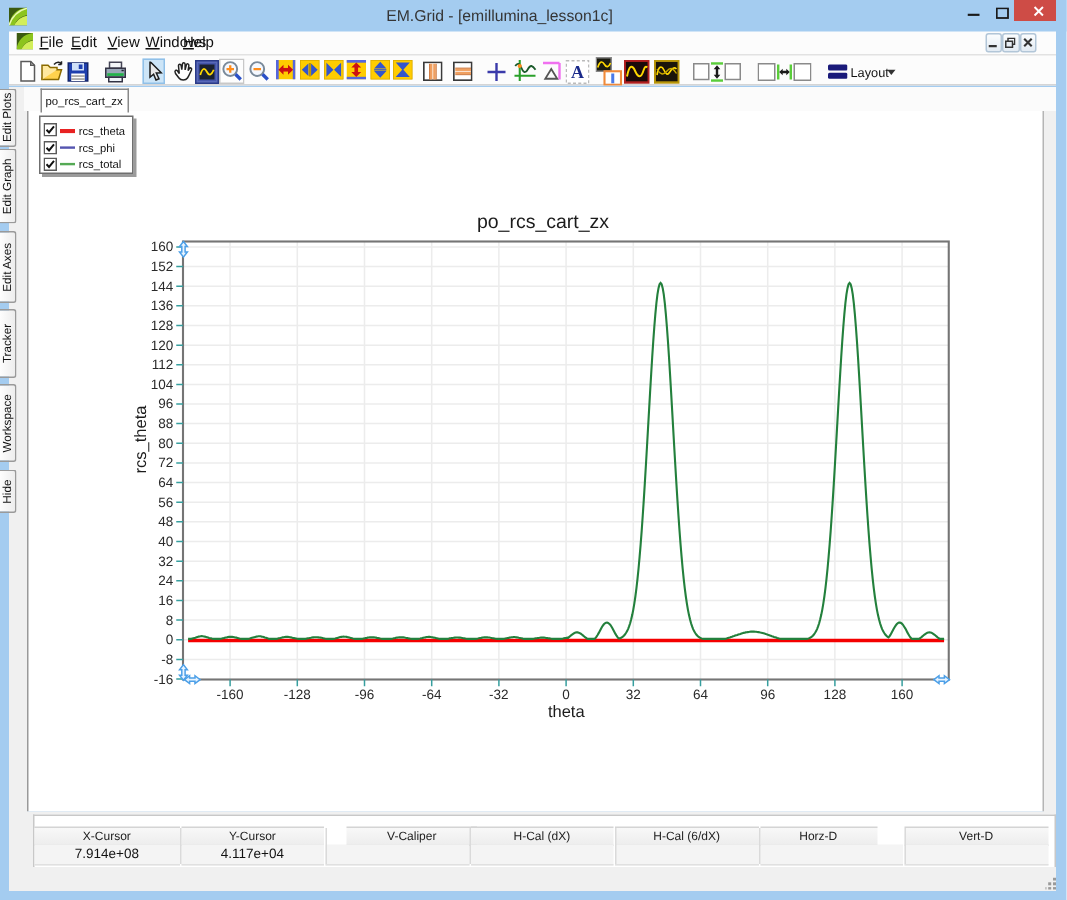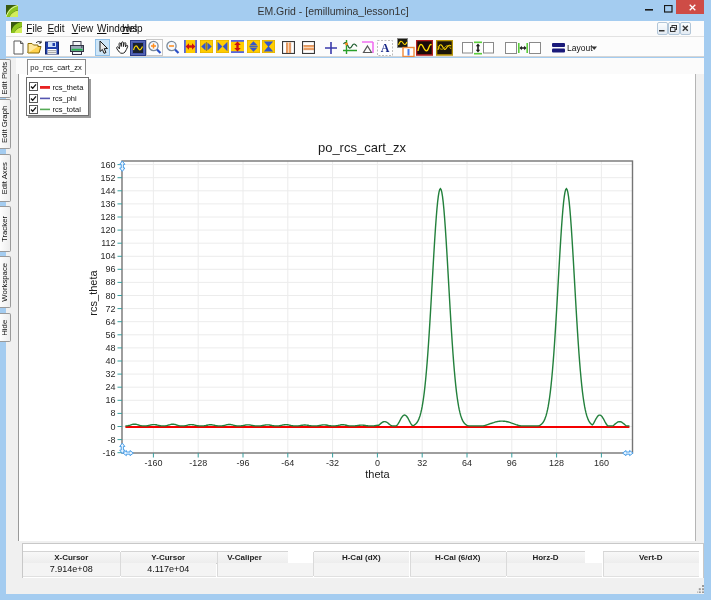--- a/index.html
+++ b/index.html
@@ -16,21 +16,21 @@
 #tab1{left:10.5px;top:1px;width:57px;height:15px;background:#fff;border:1px solid #898989;border-bottom:none;font-size:7.6px;color:#111;text-align:center;line-height:15px;}
 #client{left:17.5px;top:74px;width:678px;height:467px;background:#fff;border-left:1px solid #999;border-right:1px solid #b5b5b5;box-sizing:border-box;}
 #sidebar{left:6px;top:58px;width:11.5px;height:536px;background:#f0f0f0;}
 .vtab{position:absolute;left:0;width:10px;background:linear-gradient(to right,#fdfdfd,#ededed);border:1px solid #9a9a9a;border-left:none;border-radius:0 2px 2px 0;}
 #legend{left:26px;top:77px;width:61px;height:36.5px;background:#fff;border:1px solid #6f6f6f;box-shadow:2px 2px 0 #9b9b9b;}
 .lrow{position:absolute;left:0;width:100%;height:11px;}
 .lrow .cb{position:absolute;left:1.5px;top:1px;}
 .lrow .ln{position:absolute;left:13px;top:4.5px;width:10px;}
 .lrow .tx{position:absolute;left:25.5px;top:1.5px;font-size:7.5px;color:#111;}
 #btmtable{left:22px;top:543px;width:679.5px;height:33.5px;background:#fff;border:1px solid #c8c8c8;border-bottom:2px solid #a9a9a9;}
-.hdr{position:absolute;top:551px;height:11px;background:linear-gradient(#f8f8f8,#ededed);border-top:1px solid #d4d4d4;border-bottom:1px solid #cfcfcf;font-size:8px;font-weight:700;color:#222;text-align:center;line-height:11px;}
+.hdr{position:absolute;top:551px;height:11px;background:linear-gradient(#f8f8f8,#ededed);border-top:1px solid #d4d4d4;border-bottom:1px solid #cfcfcf;font-size:8px;font-weight:400;color:#222;text-align:center;line-height:11px;}
 .val{position:absolute;top:562.5px;height:13px;background:#f4f4f4;border-bottom:1px solid #e0e0e0;font-size:9px;color:#111;text-align:center;line-height:12px;}
 #statusarea{left:6px;top:578px;width:698px;height:16px;background:#f0f0f0;}
 #grip{right:5px;bottom:5px;}
 .mdibtn{position:absolute;top:22px;width:9.5px;height:11px;background:linear-gradient(#fbfdfe,#e3ebf3);border:1px solid #b2c6d8;border-radius:2px;}
 .mdibtn svg{position:absolute;left:1px;top:2px;}
 </style>
 </head>
 <body>
 <div id="titlebar" class="abs"></div>
 <svg class="abs" style="left:6px;top:5px" width="12" height="12" viewBox="0 0 12 12">
@@ -404,21 +404,21 @@
         <rect y="0.6" width="10" height="1.6" fill="#55aa55"></rect>
       </svg>
       <div class="tx">rcs_total</div>
     </div>
 </div>
 
 <div class="abs" style="left:6px;top:541px;width:698px;height:37px;background:#f0f0f0"></div>
 <div id="btmtable" class="abs"></div>
 <div class="hdr abs" style="left:23px;width:96.5px">X-Cursor</div>
 <div class="hdr abs" style="left:120.5px;width:95.5px">Y-Cursor</div>
-<div class="hdr abs" style="left:201px;width:87px">V-Caliper</div>
+<div class="hdr abs" style="left:231px;width:87px">V-Caliper</div>
 <div class="hdr abs" style="left:313.5px;width:95.5px">H-Cal (dX)</div>
 <div class="hdr abs" style="left:410px;width:95.5px">H-Cal (6/dX)</div>
 <div class="hdr abs" style="left:506.5px;width:78px">Horz-D</div>
 <div class="hdr abs" style="left:603px;width:95.5px">Vert-D</div>
 <div class="val abs" style="left:23px;width:96.5px">7.914e+08</div>
 <div class="val abs" style="left:120.5px;width:95.5px">4.117e+04</div>
 <div class="val abs" style="left:217px;width:95.5px"></div>
 <div class="val abs" style="left:313.5px;width:95.5px"></div>
 <div class="val abs" style="left:410px;width:95.5px"></div>
 <div class="val abs" style="left:506.5px;width:95.5px"></div>

